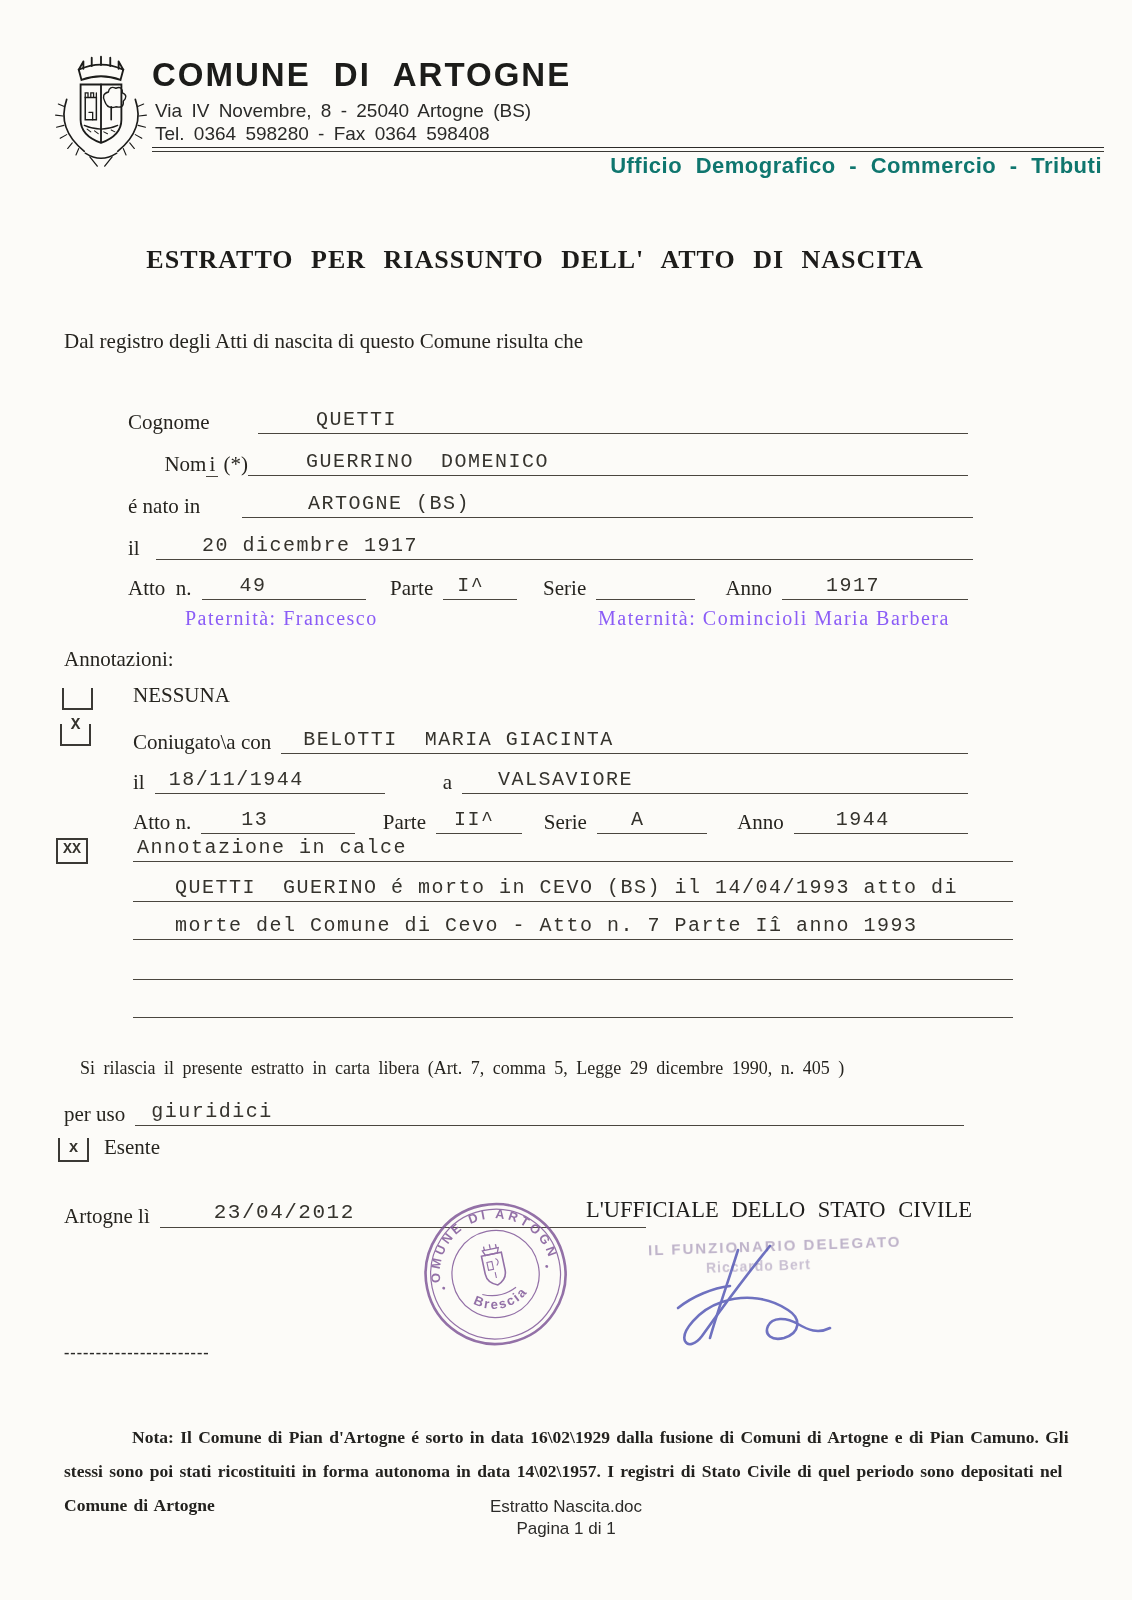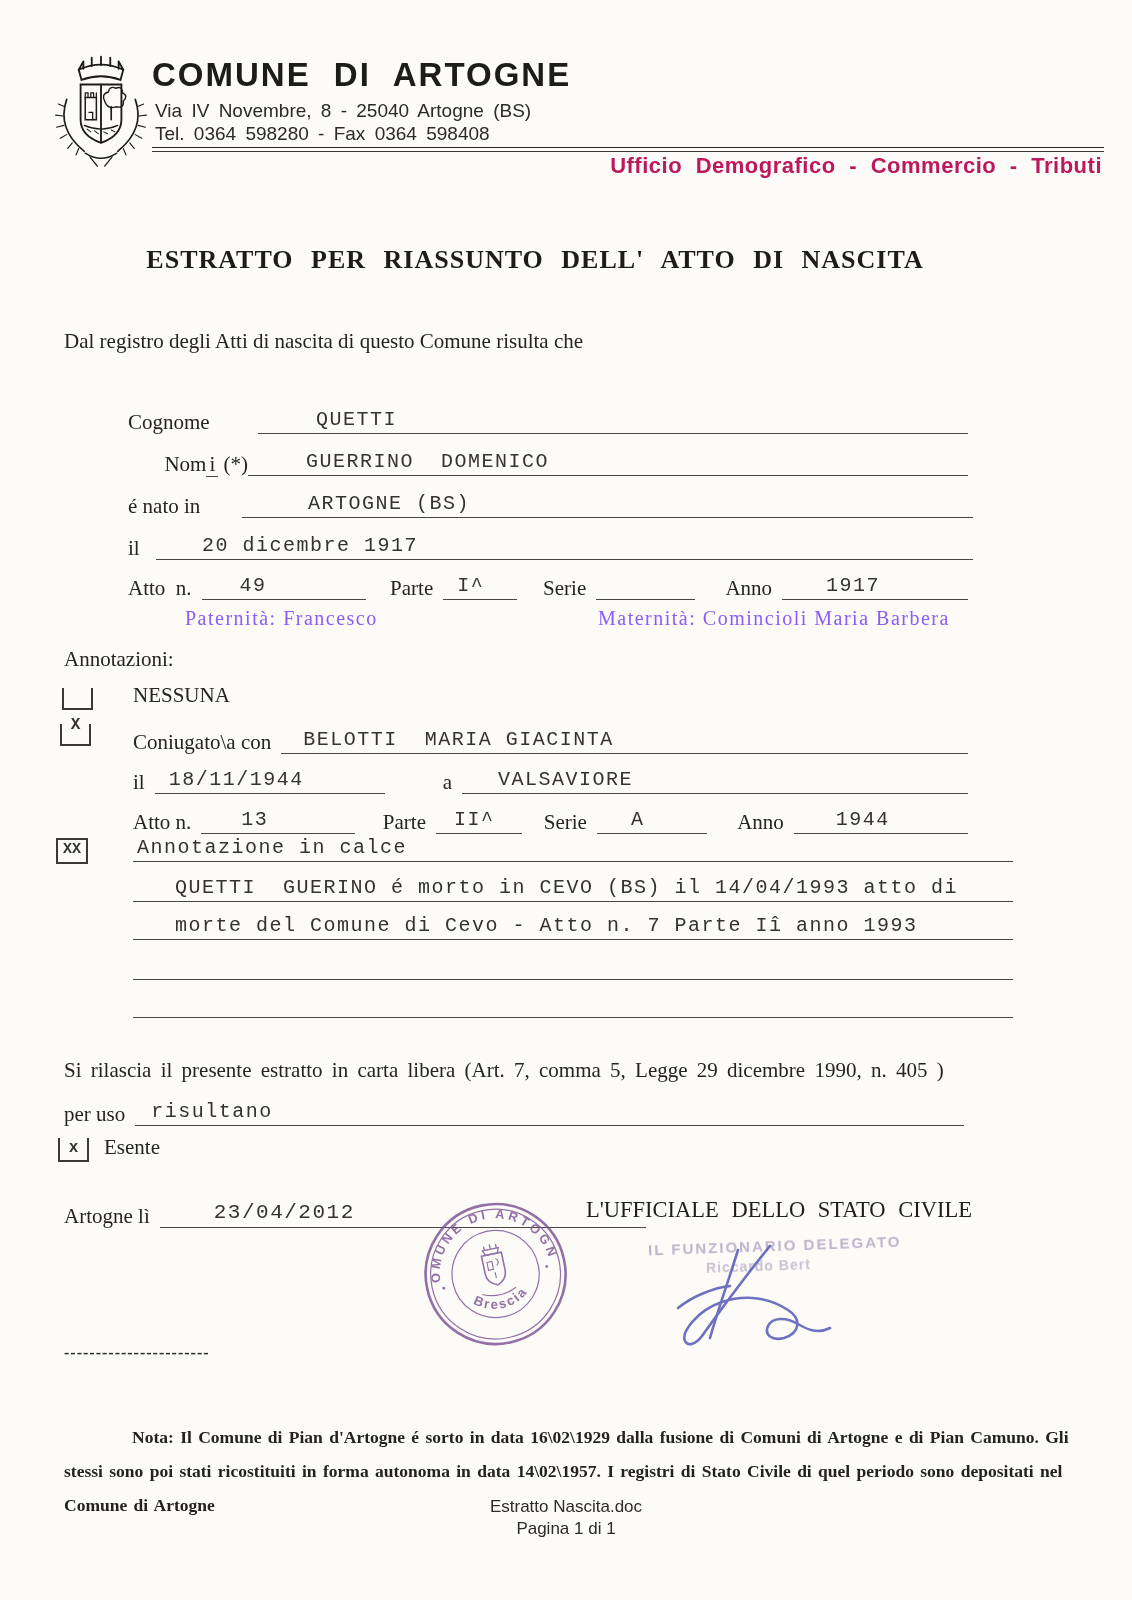--- a/index.html
+++ b/index.html
@@ -6,21 +6,21 @@
   .page{
     position:relative; width:1132px; height:1600px; margin:0 auto;
     background:#fcfbf8; overflow:hidden; color:#26241f;
     font-family:"Liberation Serif", serif;
   }
   .abs{position:absolute;}
   
   .commune{font-family:"Liberation Sans",sans-serif; font-weight:700; font-size:33px; letter-spacing:2px; word-spacing:12px; color:#1c1c1a;}
   .addr{font-family:"Liberation Sans",sans-serif; font-size:19px; color:#2a2a28; word-spacing:4px;}
   .hline{height:3px; border-top:1.8px solid #2c2b29; border-bottom:1.1px solid #3a3935;}
-  .office{font-family:"Liberation Sans",sans-serif; font-weight:700; font-size:22px; word-spacing:7px; letter-spacing:.5px; color:#be185d;}
+  .office{font-family:"Liberation Sans",sans-serif; font-weight:700; font-size:22px; word-spacing:7px; letter-spacing:.5px; color:#0f766e;}
   
   .doc-title{font-weight:700; font-size:26px; letter-spacing:1px; word-spacing:10px; text-align:center; color:#1d1c1a;}
   .intro{font-size:21px;}
   
   .lrow{position:absolute; display:flex; align-items:flex-end;}
   .lbl{font-size:21px; white-space:pre; padding-right:10px; line-height:1.1;}
   .fill{border-bottom:1.6px solid #4a463f; font-family:"Liberation Mono",monospace; font-size:20px; letter-spacing:1.5px; white-space:pre; line-height:1.35; color:#35332d;}
   .flex1{flex:1;}
   .mono{font-family:Liberation Serif, serif; letter-spacing:1.5px; color:#8b5cf6;}
   
@@ -149,25 +149,25 @@
   <div class="lrow" style="left:133px; top:904px; width:880px; height:36px;">
     <span class="fill flex1" style="padding-left:42px;">morte del Comune di Cevo - Atto n. 7 Parte Iî anno 1993</span>
   </div>
   <div class="lrow" style="left:133px; top:944px; width:880px; height:36px;">
     <span class="fill flex1"></span>
   </div>
   <div class="lrow" style="left:133px; top:982px; width:880px; height:36px;">
     <span class="fill flex1"></span>
   </div>
 
-  <div class="abs" style="left:64px; top:1058px; font-size:21px; word-spacing:4px; width:1010px;">Si rilascia il presente estratto in carta libera (Art. 7, comma 5, Legge 29 dicembre 1990, n. 405 )</div>
+  <div class="abs" style="left:80px; top:1058px; font-size:18px; word-spacing:4px; width:1010px;">Si rilascia il presente estratto in carta libera (Art. 7, comma 5, Legge 29 dicembre 1990, n. 405 )</div>
 
   <div class="lrow" style="left:64px; top:1090px; width:900px; height:36px;">
     <span class="lbl">per uso</span>
-    <span class="fill flex1" style="padding-left:16px;">risultano</span>
+    <span class="fill flex1" style="padding-left:16px;">giuridici</span>
   </div>
 
   <div class="cb cb-open abs" style="left:58px; top:1138px; height:22px; line-height:20px;"><span>x</span></div>
   <div class="abs lbl" style="left:104px; top:1136px;">Esente</div>
 
   <div class="lrow" style="left:64px; top:1192px; width:582px; height:36px;">
     <span class="lbl">Artogne lì</span>
     <span class="fill flex1" style="padding-left:54px; font-size:21px;">23/04/2012</span>
   </div>
 

